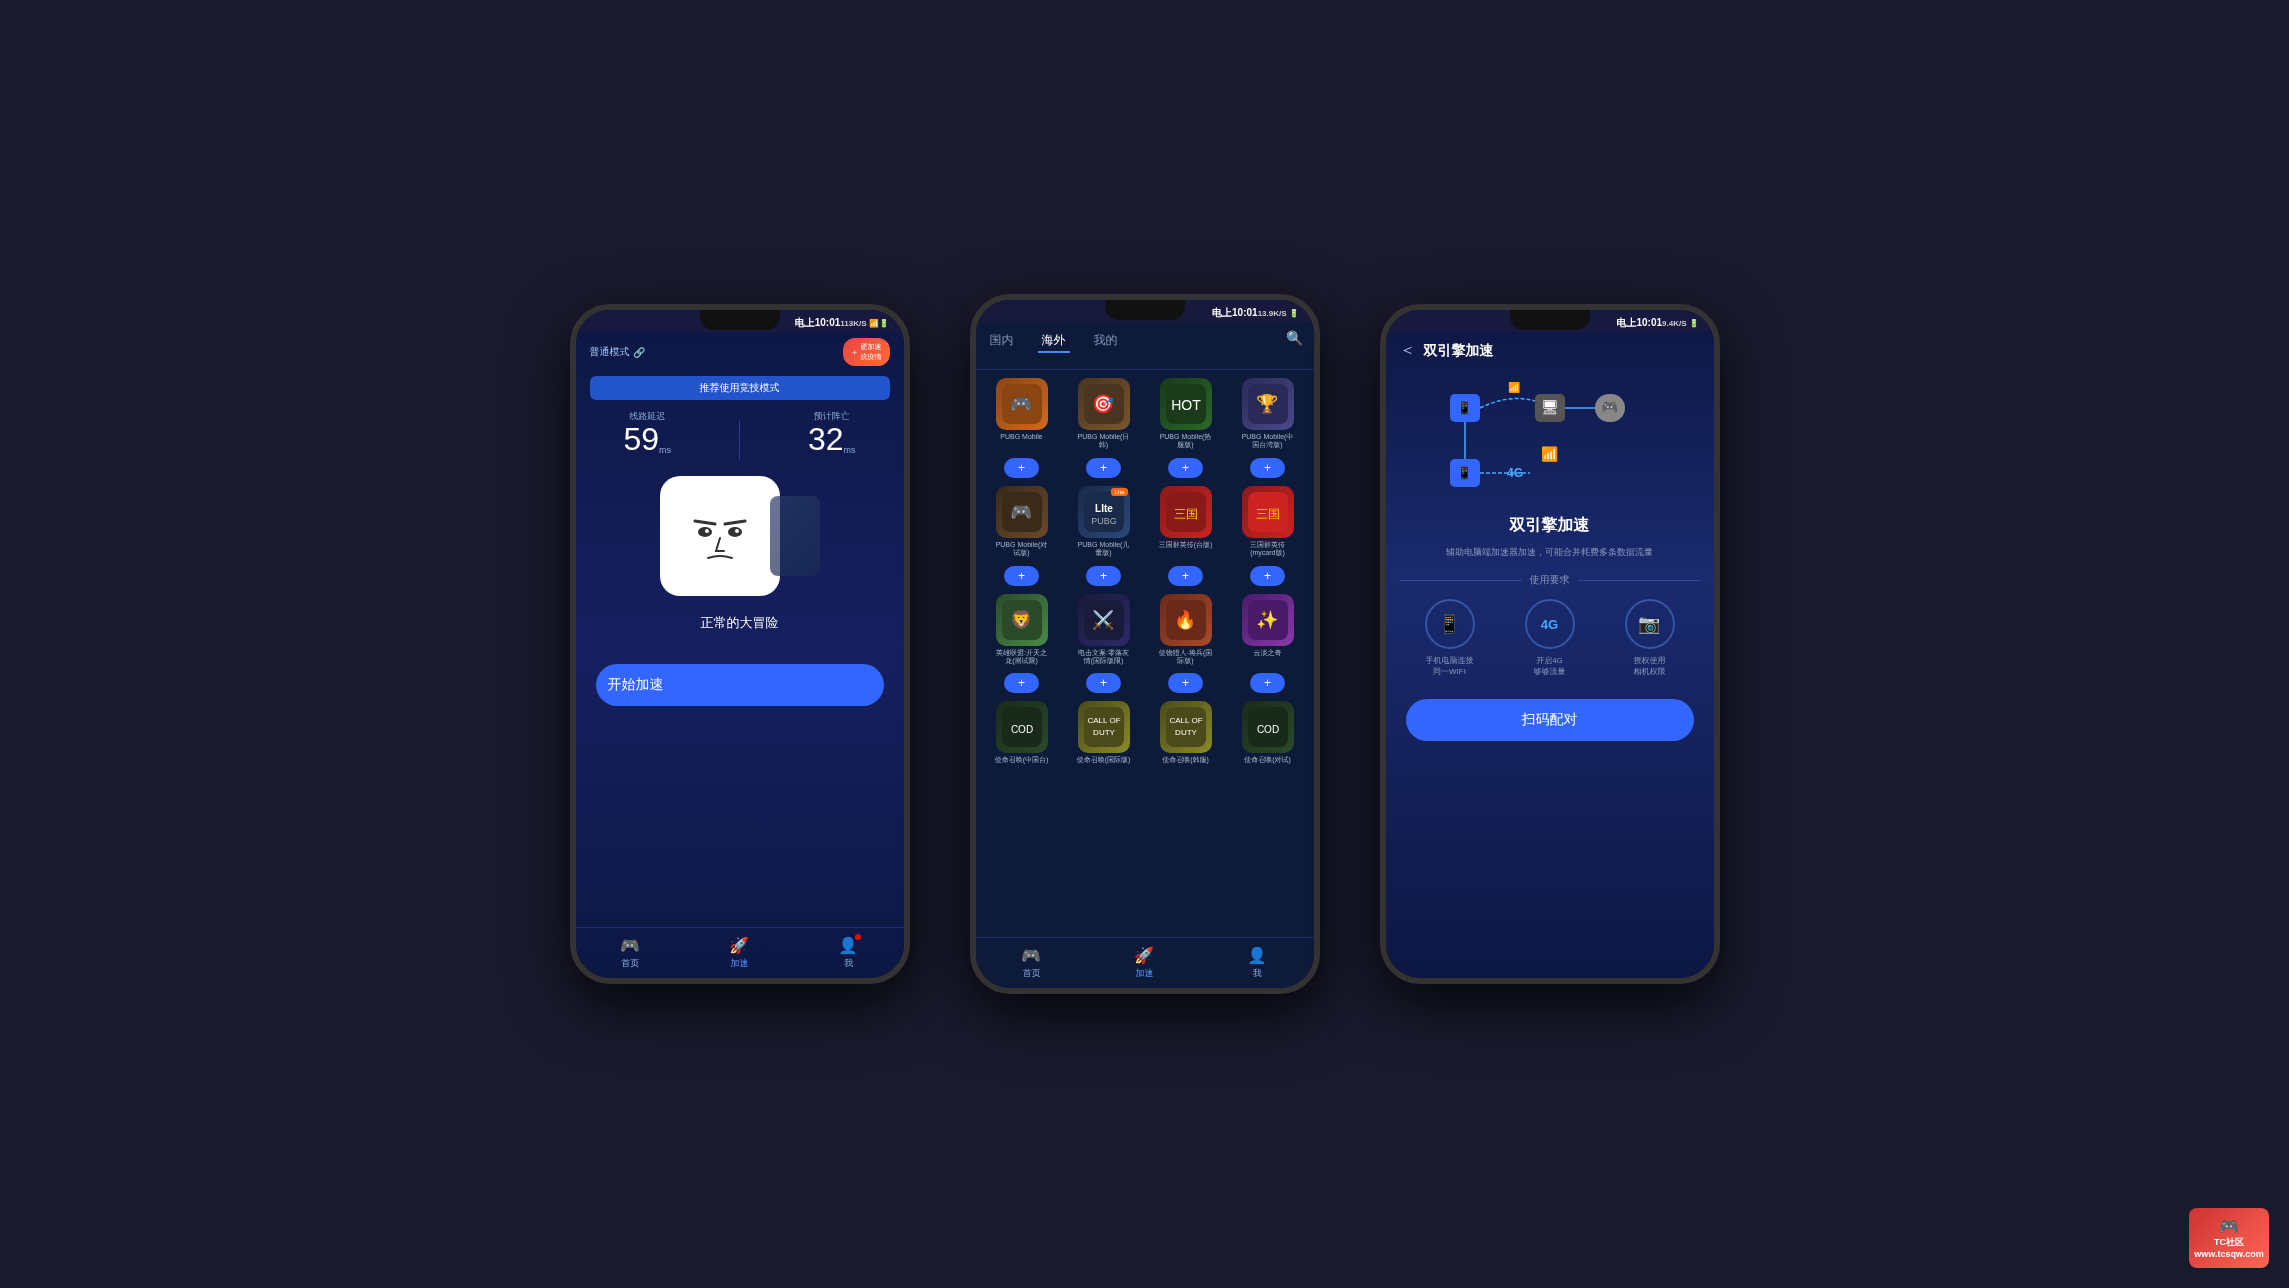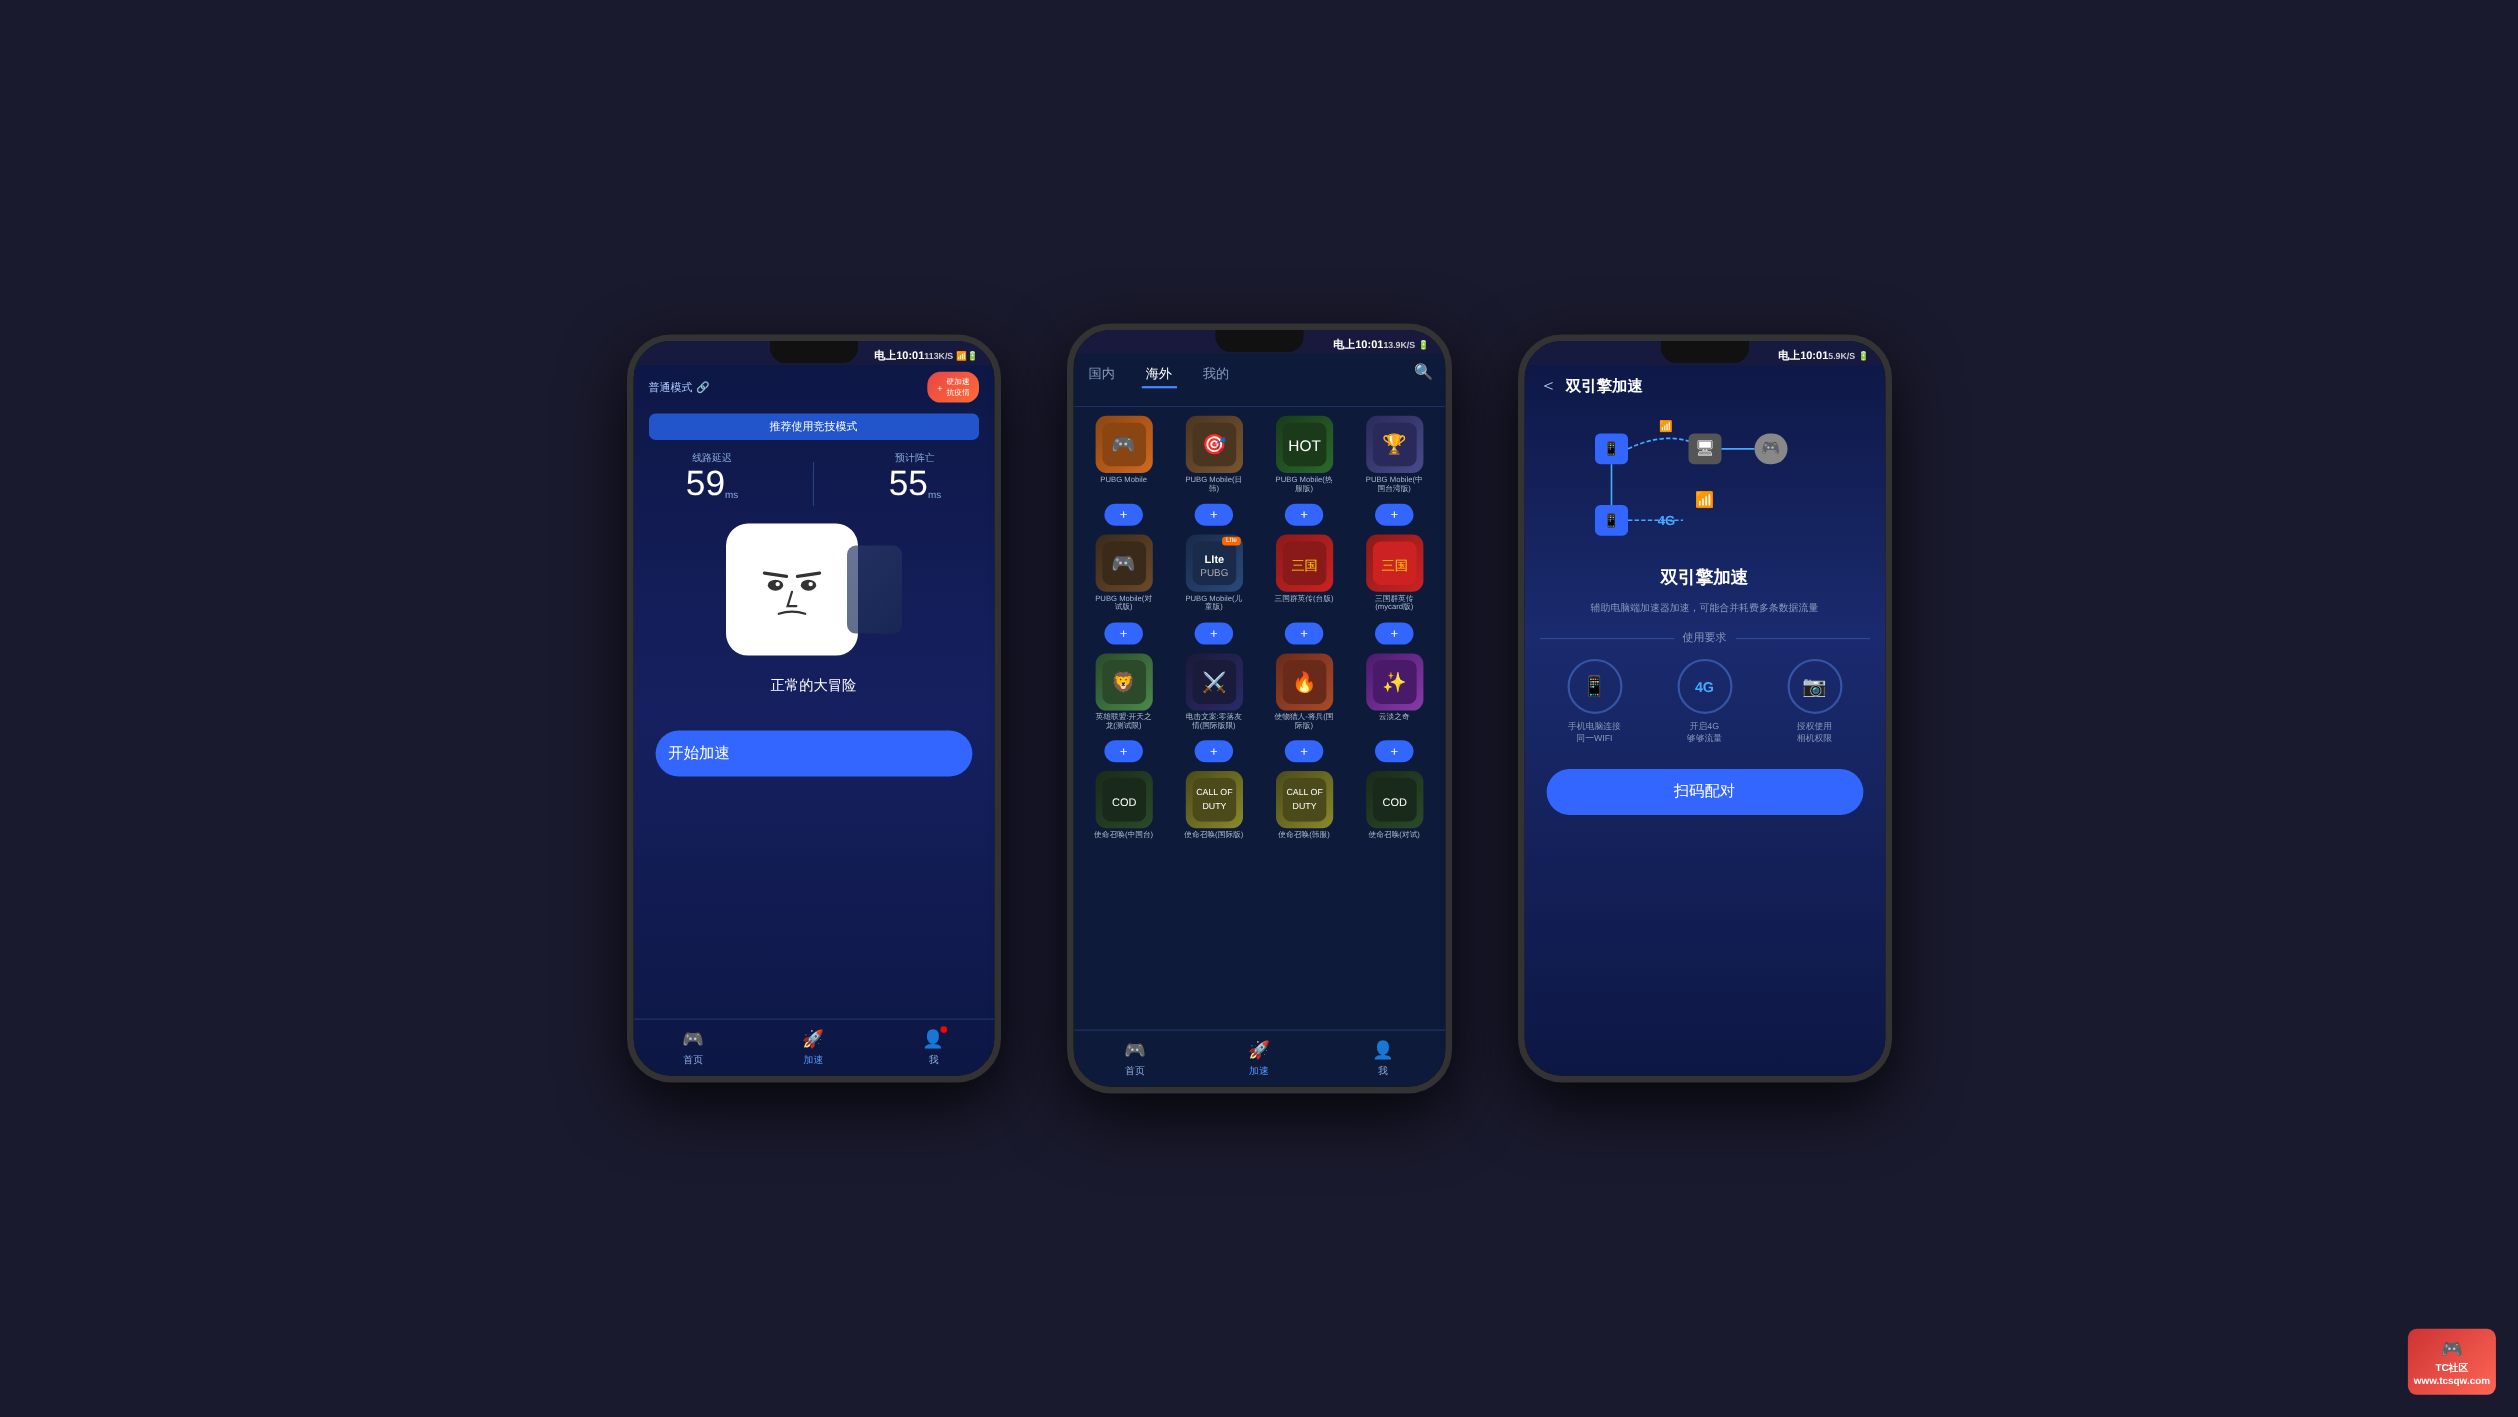--- a/index.html
+++ b/index.html
@@ -457,21 +457,21 @@
         <div class="stat-label">线路延迟</div>
         <div style="display:flex;align-items:flex-end">
           <span class="stat-value">59</span>
           <span class="stat-unit">ms</span>
         </div>
       </div>
       <div class="divider-h"></div>
       <div class="stat-item">
         <div class="stat-label">预计阵亡</div>
         <div style="display:flex;align-items:flex-end">
-          <span class="stat-value">55</span>
+          <span class="stat-value">32</span>
           <span class="stat-unit">ms</span>
         </div>
       </div>
     </div>
 
     <div class="game-display">
       <div class="game-avatar">
 
         <svg class="face-svg" viewBox="0 0 100 100">
           <rect width="100" height="100" fill="white" rx="15"></rect>
@@ -762,21 +762,21 @@
   </div>
 </div>
 
 <div class="phone">
   <div class="phone-notch"></div>
   <div class="phone-screen phone3-screen">
 
     <div class="status-bar">
       <span class="time">电上10:01</span>
       <div class="status-icons">
-        <span>5.9K/S</span>
+        <span>9.4K/S</span>
         <span>🔋</span>
       </div>
     </div>
 
     <div class="phone3-header">
       <span class="back-btn">＜</span>
       <span class="phone3-title">双引擎加速</span>
     </div>
 
     <div class="network-diagram">

